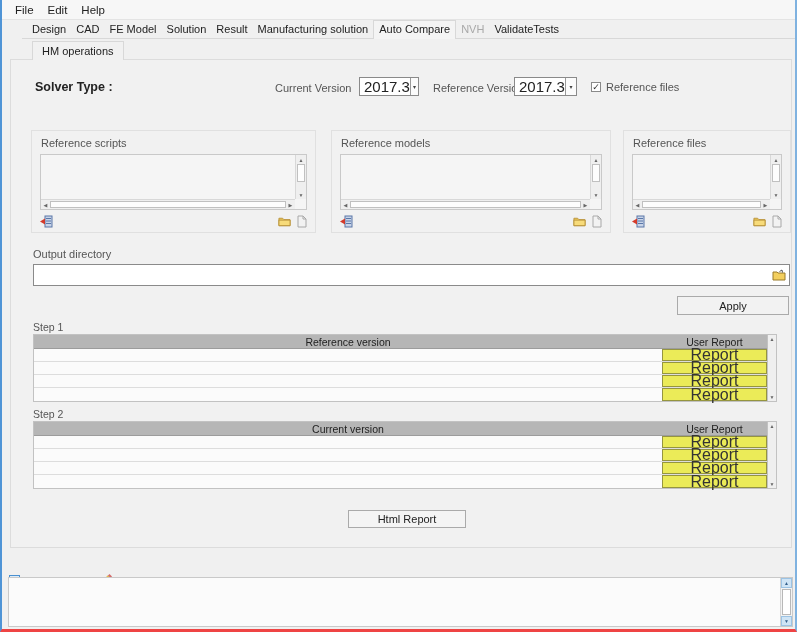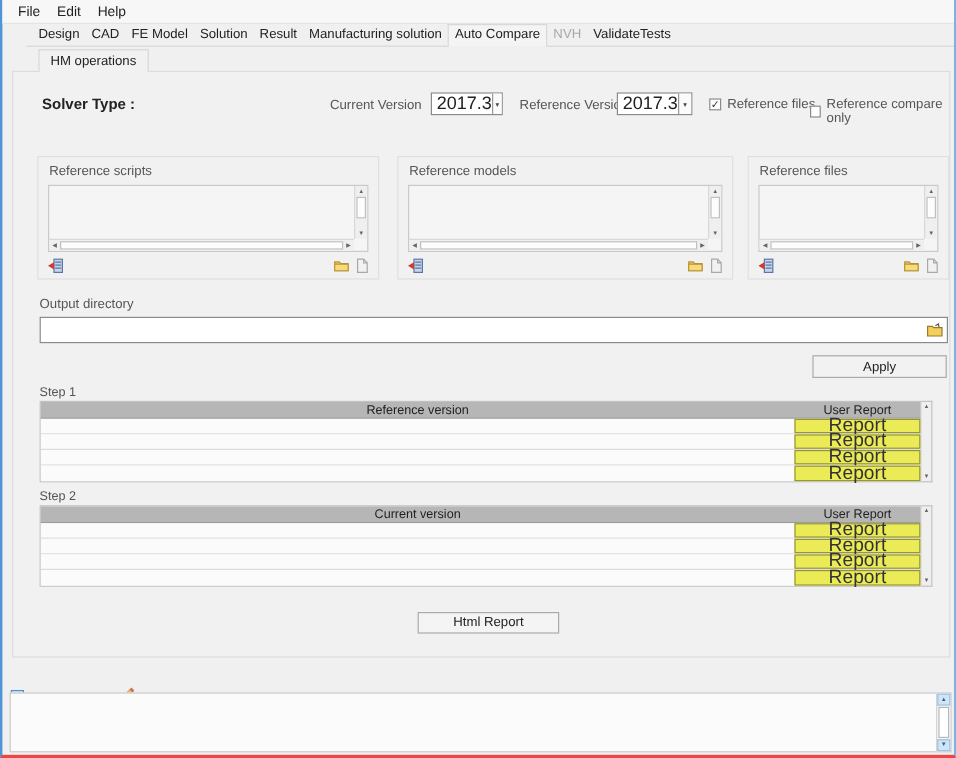--- a/index.html
+++ b/index.html
@@ -145,24 +145,20 @@
     </div>
     <span class="lbl lbl-rv">Reference Version</span>
     <div class="combo combo-sm combo-rv">
       <span class="combo-val">2017.3</span>
       <span class="combo-arrow">▾</span>
     </div>
     <div class="cb-wrap cb-ref-files">
       <span class="cb">✓</span>
       <span class="lbl">Reference files</span>
     </div>
-    <div class="cb-wrap cb-ref-cmp">
-      <span class="cb"></span>
-      <span class="lbl">Reference compare only</span>
-    </div>
 
     <div class="group group1">
       <span class="group-title">Reference scripts</span>
       <div class="listbox">
         <div class="vscroll">
           <span class="sb-btn">▲</span>
           <div class="v-thumb"></div>
           <span class="sb-btn" style="margin-top:auto">▼</span>
         </div>
         <div class="hscroll">

